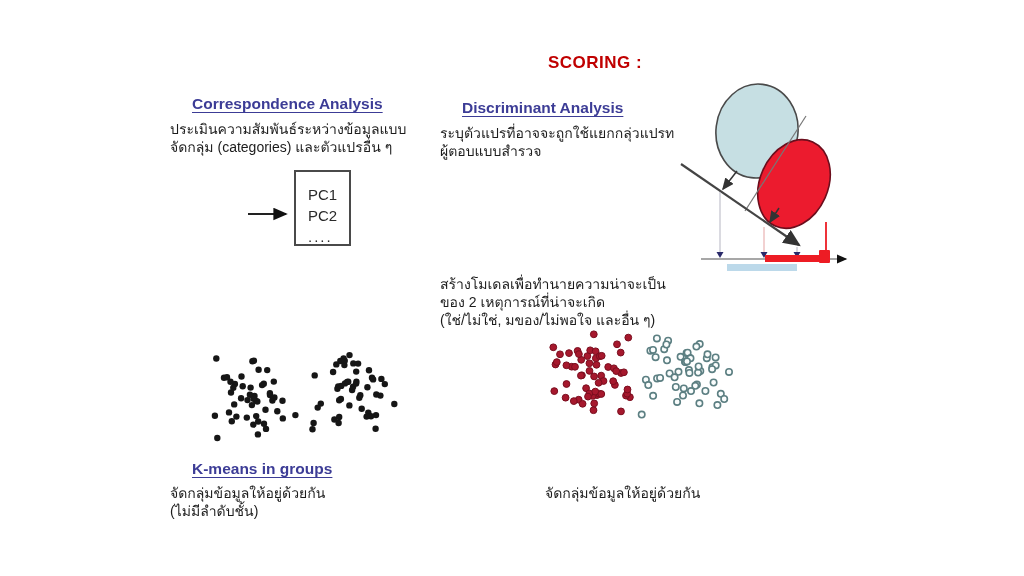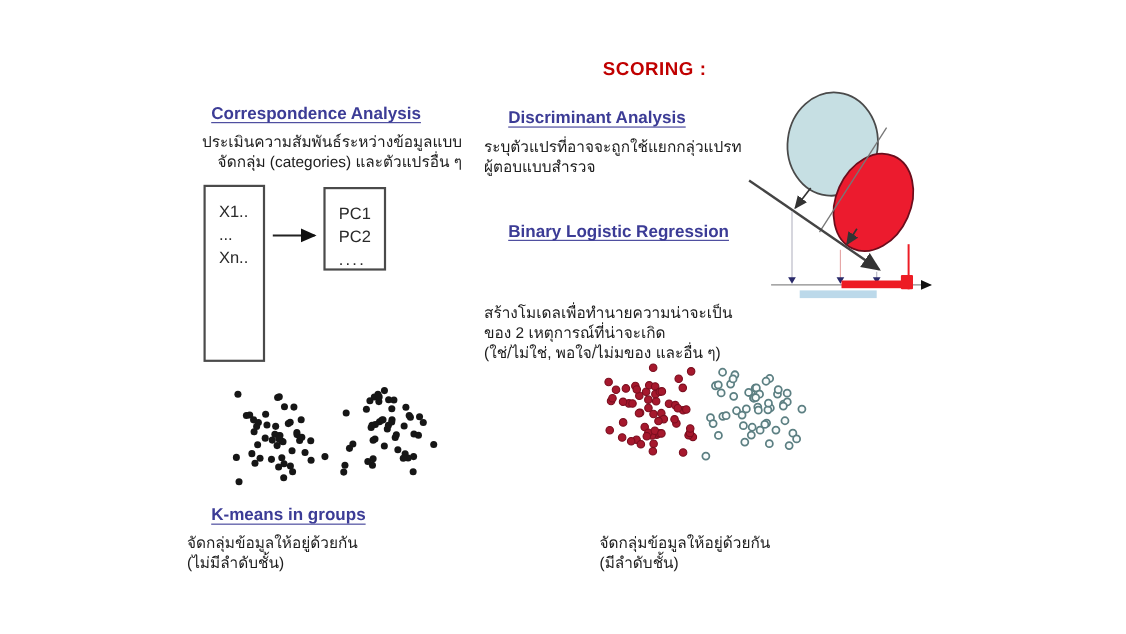--- a/index.html
+++ b/index.html
@@ -24,59 +24,52 @@
   svg{position:absolute;left:0;top:0;pointer-events:none;}
 </style>
 </head>
 <body>
 
 <div id="canvas">
 
   <div class="abs sec-title" style="left:548px;top:53px;">SCORING :</div>
 
   <div class="abs heading" style="left:170px;top:95px;">Correspondence Analysis</div>
-  <div class="abs thai" style="left:170px;top:120px;width:250px;text-align:right;">
+  <div class="abs thai" style="left:170px;top:120px;width:250px;">
     <div>ประเมินความสัมพันธ์ระหว่างข้อมูลแบบ</div>
     <div>จัดกลุ่ม (categories) และตัวแปรอื่น ๆ</div>
   </div>
 
-  <div class="abs flowbox" style="left:185px;top:168px;width:56px;height:161px;">
-    <div>X1..</div>
-    <div>...</div>
-    <div>Xn..</div>
-  </div>
   <div class="abs flowbox" style="left:294px;top:170px;width:57px;height:76px;">
     <div>PC1</div>
     <div>PC2</div>
     <div style="letter-spacing:2px;">....</div>
   </div>
 
   <div class="abs heading" style="left:440px;top:99px;">Discriminant Analysis</div>
   <div class="abs thai" style="left:440px;top:124px;width:250px;">
     <div>ระบุตัวแปรที่อาจจะถูกใช้แยกกลุ่วแปรท</div>
     <div>ผู้ตอบแบบสำรวจ</div>
   </div>
 
-  <div class="abs heading" style="left:440px;top:202px;">Binary Logistic Regression</div>
   <div class="abs thai" style="left:440px;top:227px;width:260px;margin-top:48px;">
     <div>สร้างโมเดลเพื่อทำนายความน่าจะเป็น</div>
     <div>ของ 2 เหตุการณ์ที่น่าจะเกิด</div>
-    <div>(ใช่/ไม่ใช่, พอใจ/ไม่มของ และอื่น ๆ)</div>
+    <div>(ใช่/ไม่ใช่, มของ/ไม่พอใจ และอื่น ๆ)</div>
   </div>
 
 
   <div class="abs heading" style="left:170px;top:460px;">K-means in groups</div>
   <div class="abs thai" style="left:170px;top:484px;width:230px;">
     <div>จัดกลุ่มข้อมูลให้อยู่ด้วยกัน</div>
     <div>(ไม่มีลำดับชั้น)</div>
   </div>
 
   <div class="abs thai" style="left:545px;top:484px;width:230px;">
     <div>จัดกลุ่มข้อมูลให้อยู่ด้วยกัน</div>
-    <div>(มีลำดับชั้น)</div>
   </div>
 
   <svg width="1024" height="576" viewBox="0 0 1024 576">
     <defs>
       <marker id="ah-dark" markerWidth="9" markerHeight="8" refX="7" refY="3.5" orient="auto">
         <polygon points="0,0 8,3.5 0,7" fill="#333"></polygon>
       </marker>
       <marker id="ah-black" markerWidth="9" markerHeight="8" refX="7" refY="3.5" orient="auto">
         <polygon points="0,0 8,3.5 0,7" fill="#111"></polygon>
       </marker>

